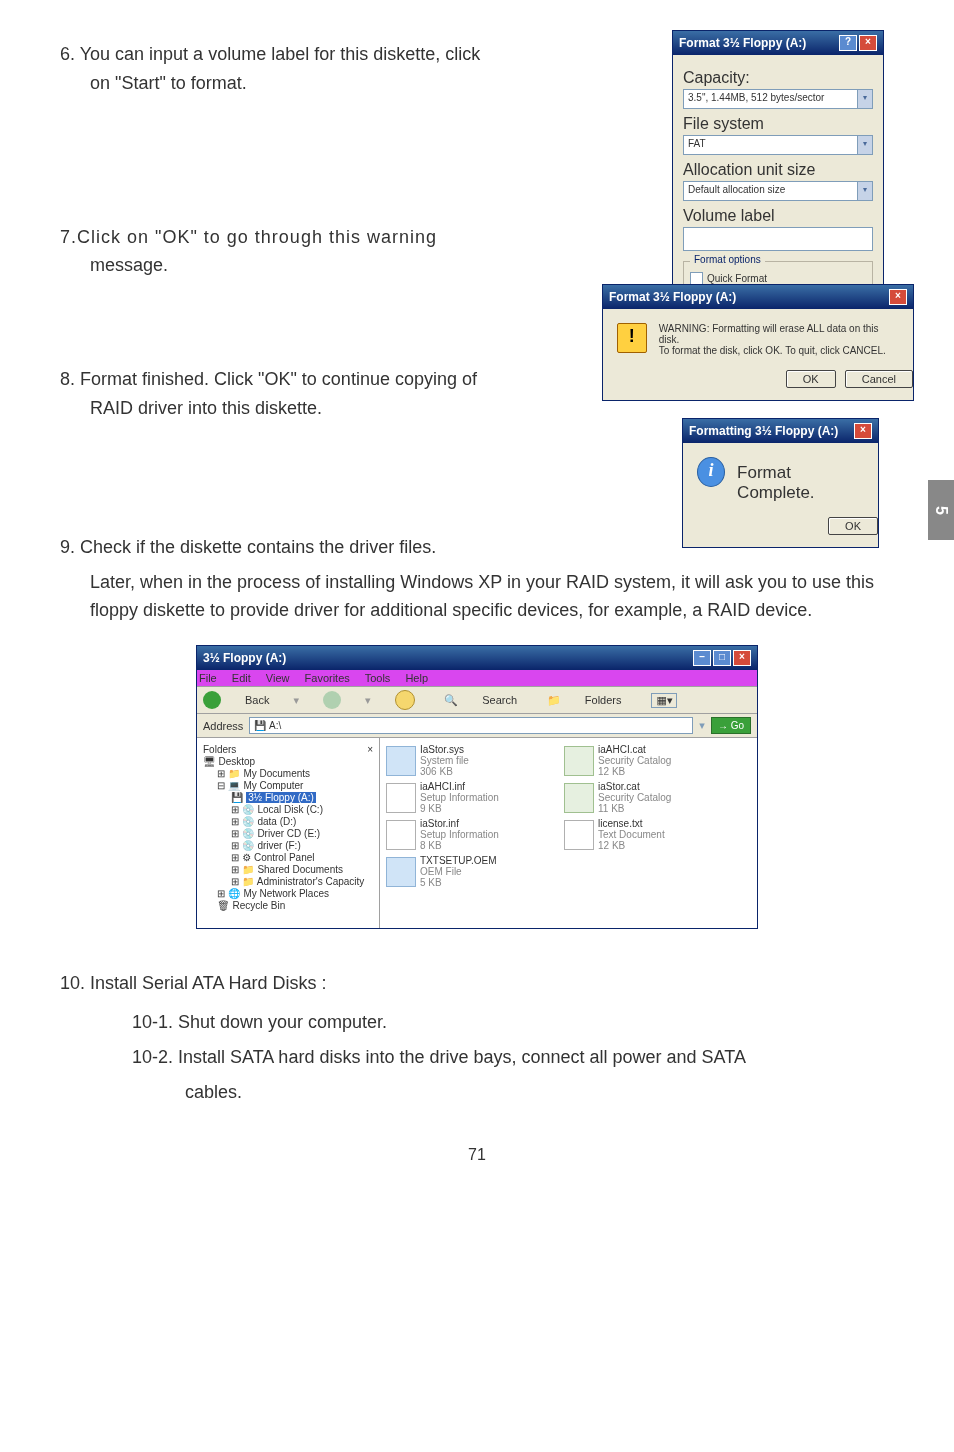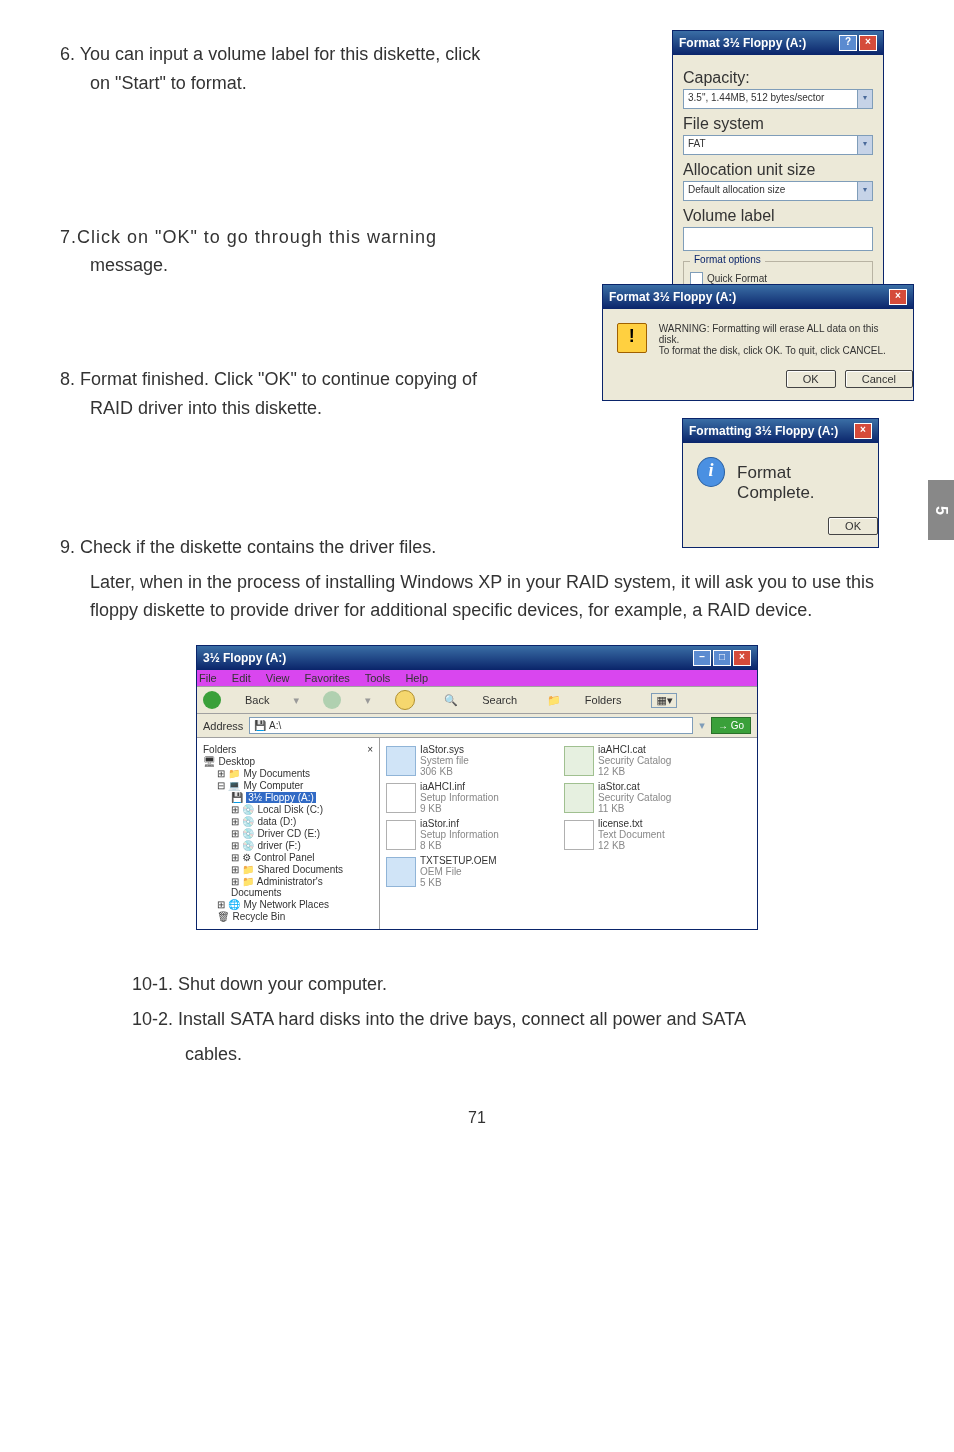--- a/index.html
+++ b/index.html
@@ -228,21 +228,21 @@
           <div class="node">⊞ 📁 <span>My Documents</span></div>
           <div class="node">⊟ 💻 <span>My Computer</span></div>
           <div class="nest">
             <div class="node">💾 <span class="sel">3½ Floppy (A:)</span></div>
             <div class="node">⊞ 💿 <span>Local Disk (C:)</span></div>
             <div class="node">⊞ 💿 <span>data (D:)</span></div>
             <div class="node">⊞ 💿 <span>Driver CD (E:)</span></div>
             <div class="node">⊞ 💿 <span>driver (F:)</span></div>
             <div class="node">⊞ ⚙ <span>Control Panel</span></div>
             <div class="node">⊞ 📁 <span>Shared Documents</span></div>
-            <div class="node">⊞ 📁 <span>Administrator's Documents</span></div>
+            <div class="node">⊞ 📁 <span>Administrator's Capacity</span></div>
           </div>
           <div class="node">⊞ 🌐 <span>My Network Places</span></div>
           <div class="node">🗑 <span>Recycle Bin</span></div>
         </div>
       </div>
       <div class="filepane" id="filepane">
           <div class="fileitem">
             <div class="ficon sys"></div>
             <div>
               <div>IaStor.sys</div>
@@ -296,20 +296,21 @@
               <div>TXTSETUP.OEM</div>
               <div style="color:#888">OEM File</div>
               <div style="color:#888">5 KB</div>
             </div>
           </div>
         </div>
     </div>
   </div>
 
   <div class="instruction full">
+    <div>10. Install Serial ATA Hard Disks :</div>
     <div class="sublist" style="margin-top:10px">
       <span class="subnum">10-1.</span><span>Shut down your computer.</span>
     </div>
     <div class="sublist" style="margin-top:6px">
       <span class="subnum">10-2.</span><span>Install SATA hard disks into the drive bays, connect all power and SATA</span>
     </div>
     <div class="indent2" style="margin-left:40px;margin-top:6px">
       <span>cables.</span>
     </div>
   </div>

